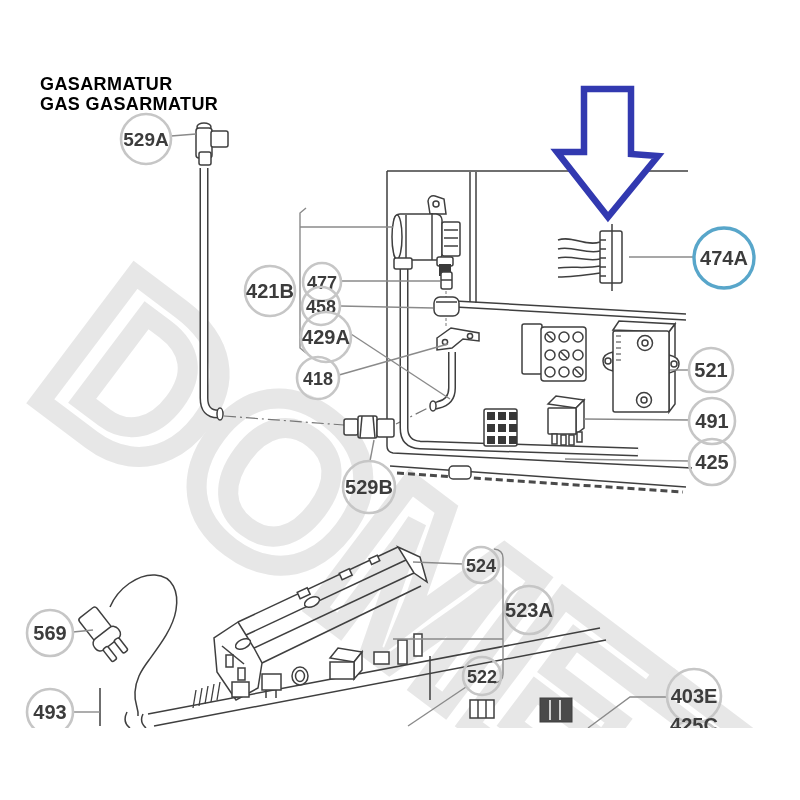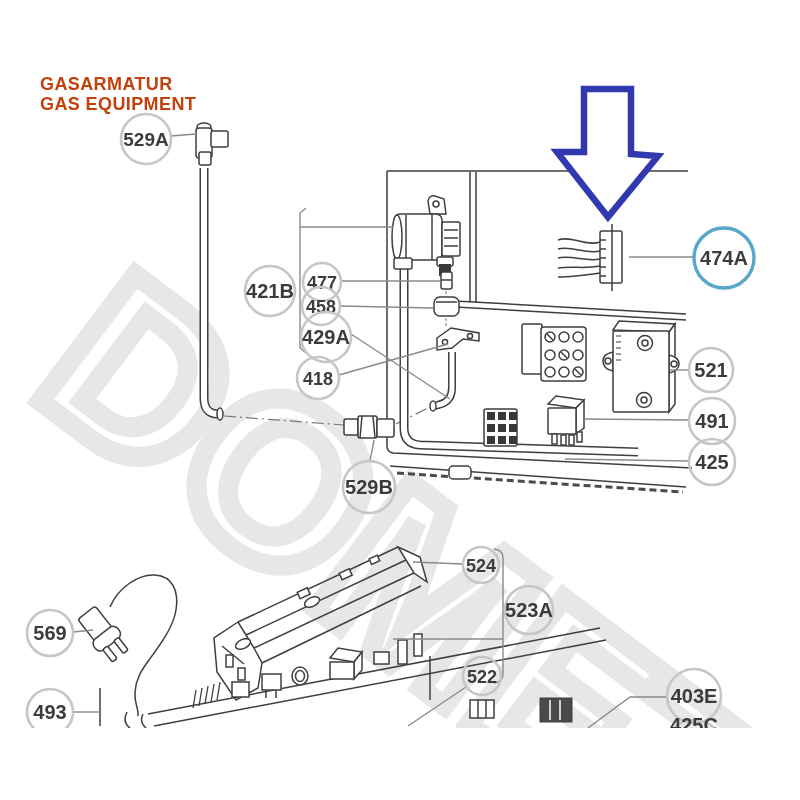--- a/index.html
+++ b/index.html
@@ -1,36 +1,36 @@
 <!DOCTYPE html>
 <html><head>
 <meta charset="utf-8">
 <style>
   html,body{margin:0;padding:0;background:#fff;}
   .stage{position:relative;width:800px;height:800px;background:#fff;overflow:hidden;
          font-family:"Liberation Sans",sans-serif;}
   .heading{position:absolute;font-weight:bold;font-size:18px;line-height:20px;
-           color:#c2410c;letter-spacing:.4px;white-space:nowrap;}
+           color:#000000;letter-spacing:.4px;white-space:nowrap;}
   .heading span{display:block;}
   #gas-heading{left:40px;top:74px;}
   #electro-heading{left:28px;top:527px;}
   svg text.bal{font-family:"Liberation Sans",sans-serif;font-weight:bold;fill:#3c3c3c;}
   svg .ln{stroke:#3f3f3f;stroke-width:1.5;fill:none;}
   svg .lnf{stroke:#3f3f3f;stroke-width:1.5;fill:#fff;}
   svg .leader{stroke:#8a8a8a;stroke-width:1.4;fill:none;}
   svg .ring{fill:none;stroke:#c6c6c6;stroke-width:2.6;}
 </style>
 </head>
 <body>
 
 <div class="stage">
 
   <div class="heading" id="gas-heading">
     <span>GASARMATUR</span>
-    <span>GAS EQUIPMENT</span>
+    <span>GAS GASARMATUR</span>
   </div>
 
   <svg width="800" height="728" viewBox="0 0 800 728">
 
     <text transform="translate(28,392) rotate(37)" font-family="Liberation Sans, sans-serif" font-weight="bold" font-size="230" fill="none" stroke="#e7e7e7" stroke-width="20">DOMETIC</text>
 
     <g>
       <line class="ln" x1="387" y1="171" x2="688" y2="171"></line>
       <path class="ln" d="M387,171 V446 Q387,452 393,453 L692,468"></path>
       <path class="ln" d="M390,466 L686,487" stroke-width="2"></path>

